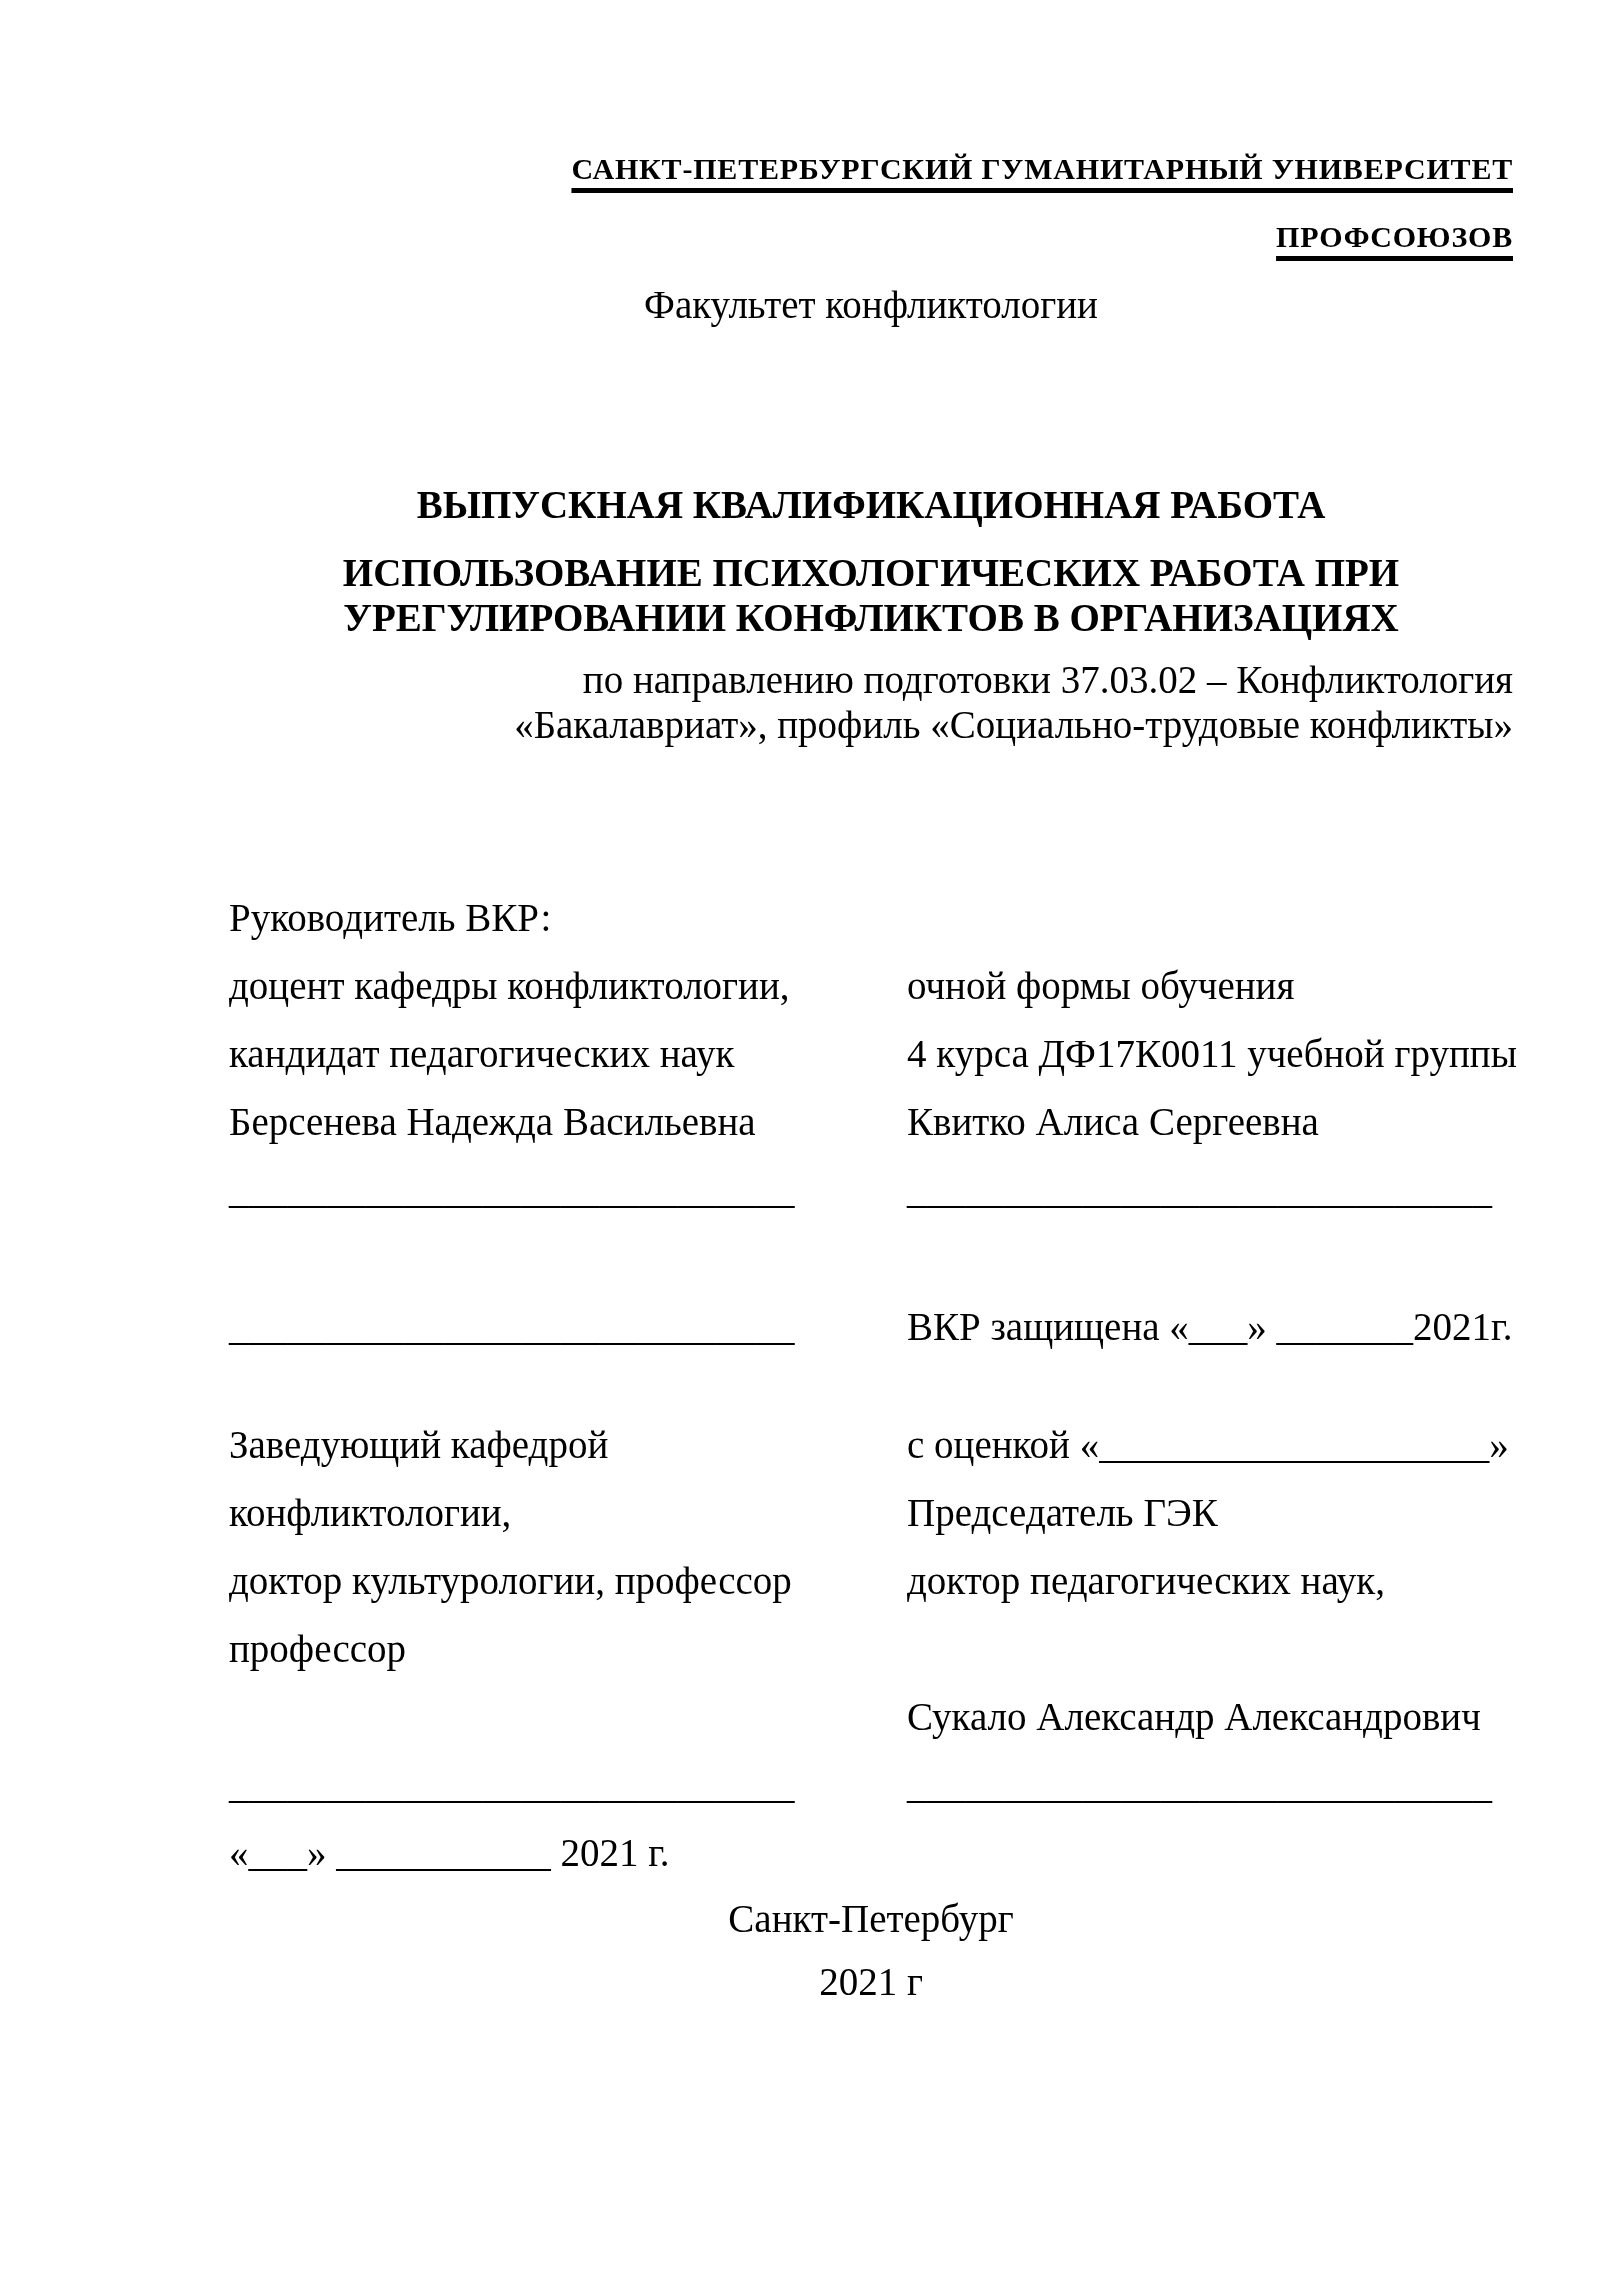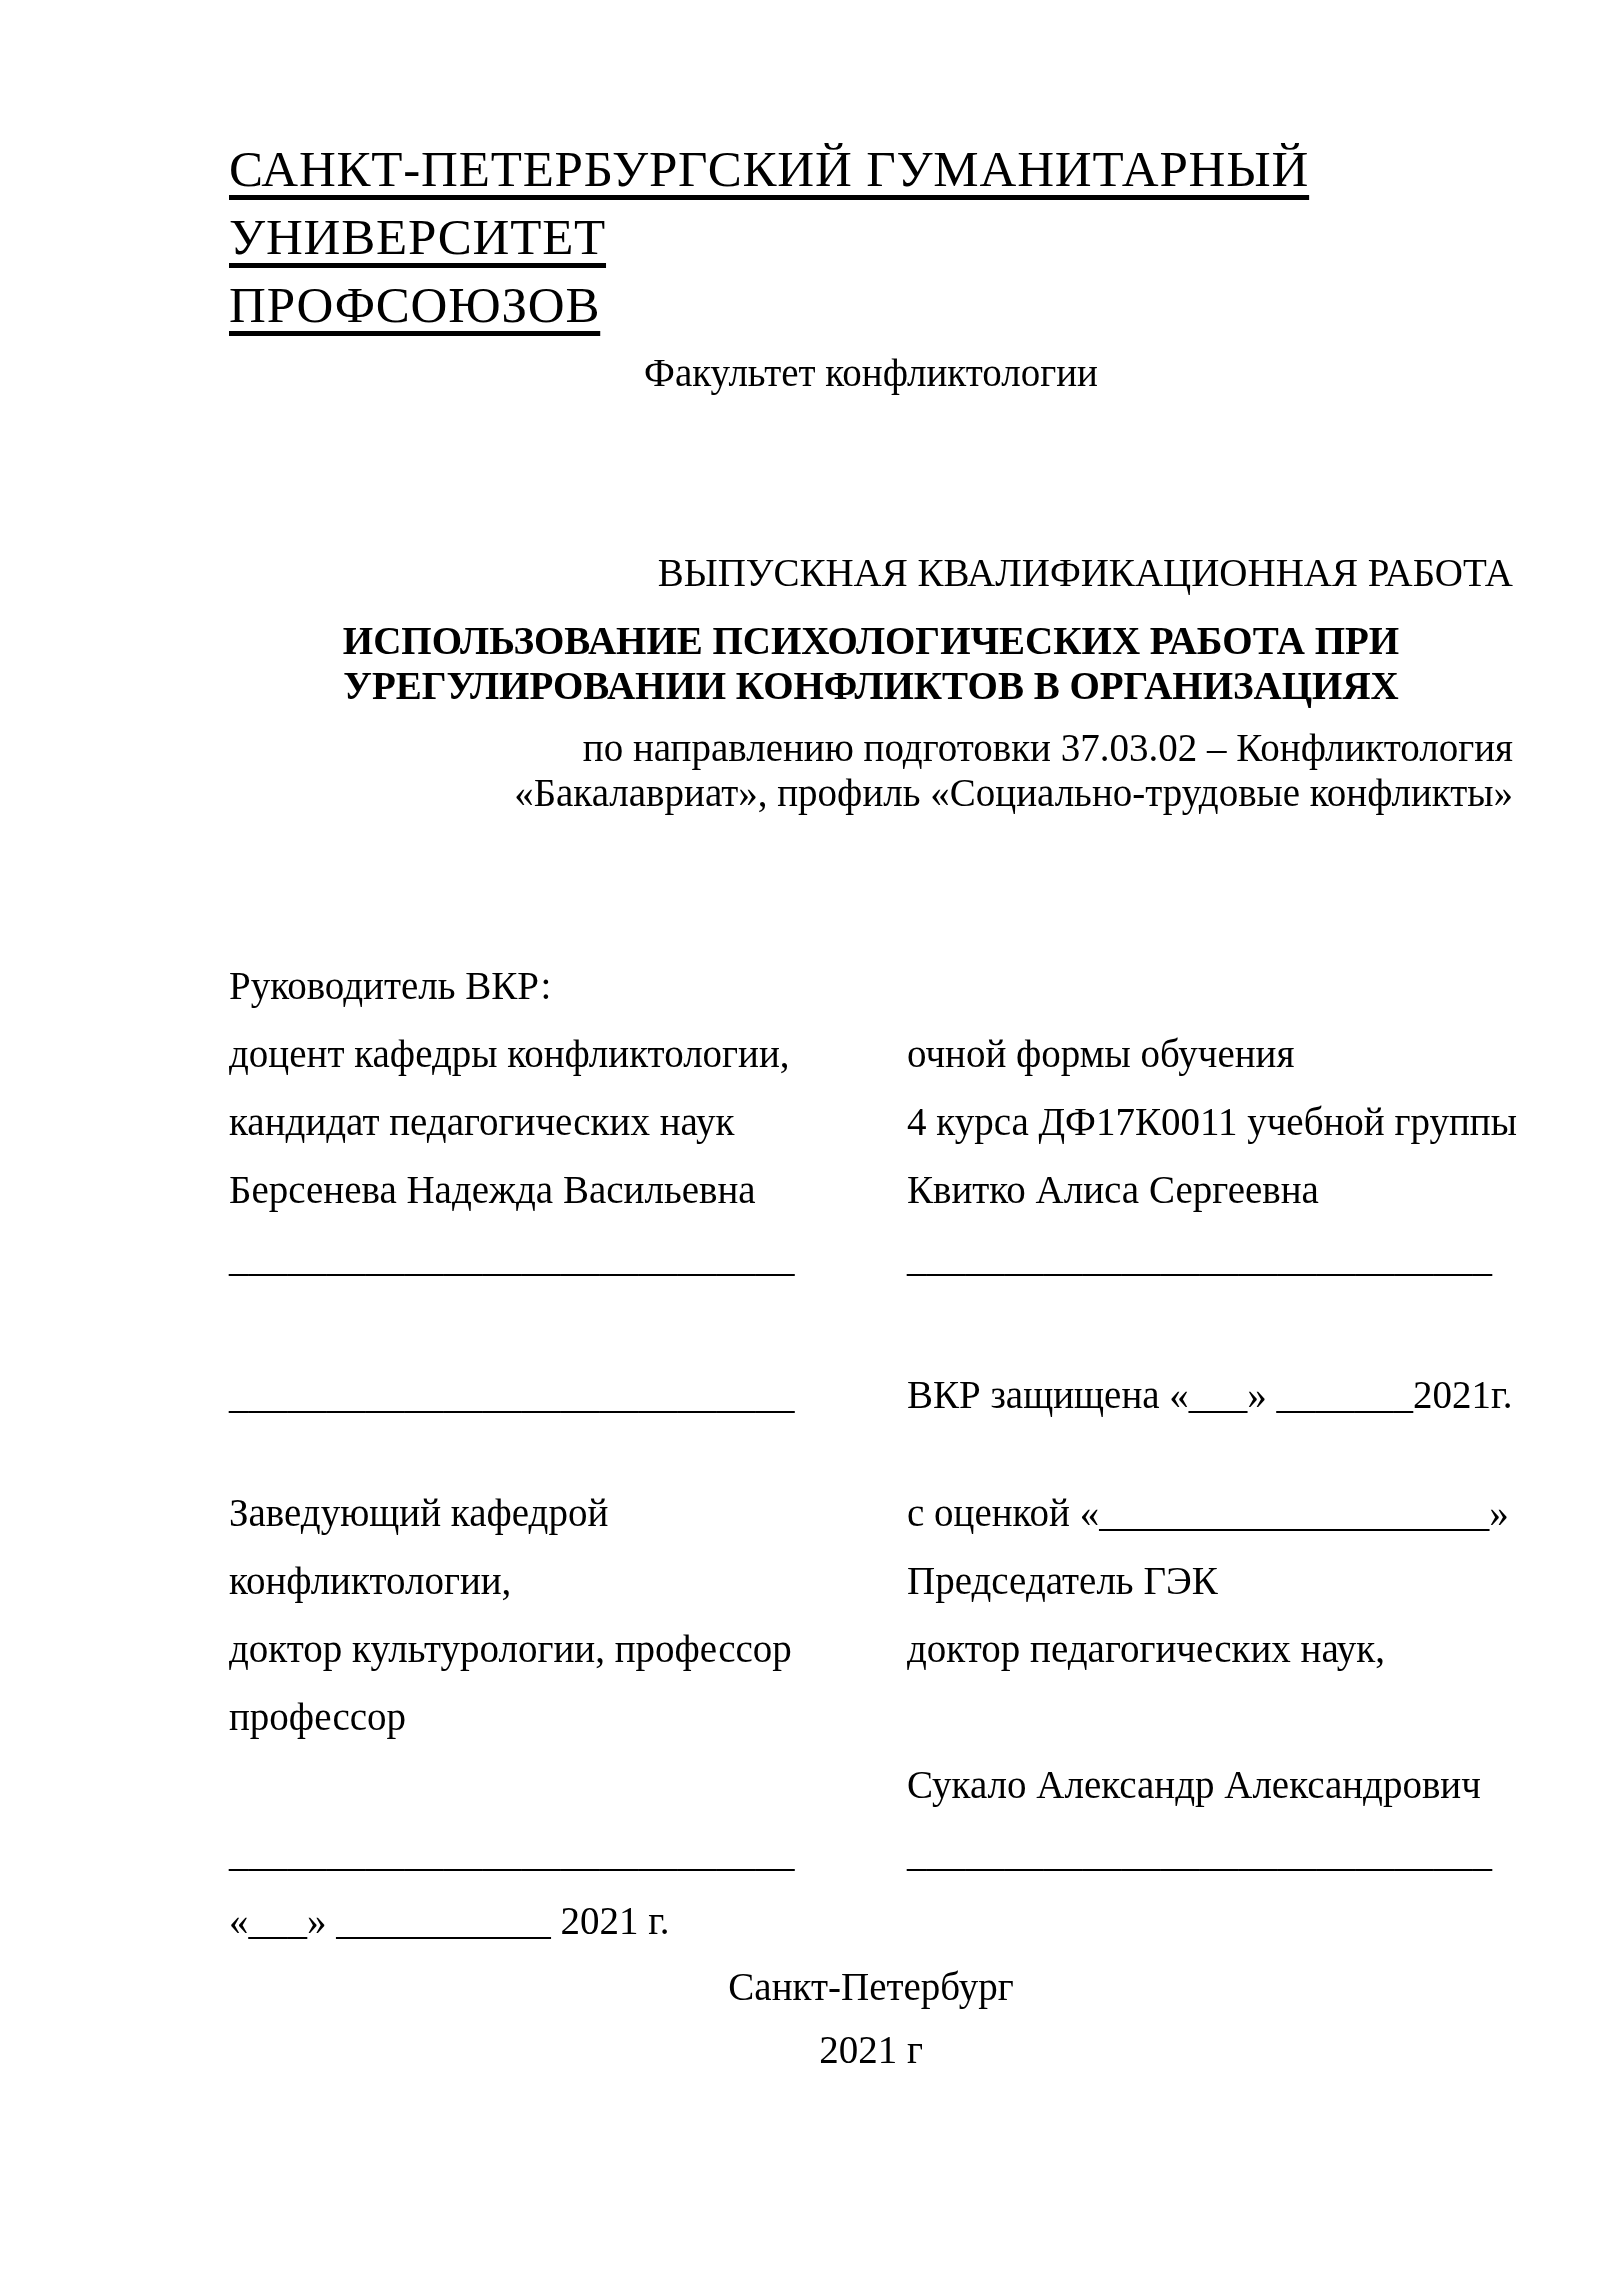--- a/index.html
+++ b/index.html
@@ -15,45 +15,45 @@
     background: #ffffff;
     color: #000000;
     font-family: "Liberation Serif", "DejaVu Serif", serif;
     font-size: 39px;
     box-sizing: border-box;
     padding: 135px 110px 0 229px;
     overflow: hidden;
   }
 
   .univ-line {
-    font-size: 51px;
-    font-weight: normal;
+    font-size: 30px;
+    font-weight: bold;
     line-height: 68px;
-    text-align: left;
+    text-align: right;
     letter-spacing: 0.8px;
   }
   .univ-line .u {
     text-decoration: underline;
     text-decoration-thickness: 4.7px;
     text-underline-offset: 9.4px;
   }
   .faculty-line {
     line-height: 68px;
     text-align: center;
   }
   .department-line {
     line-height: 68px;
     text-align: right;
   }
 
   .work-type {
     margin-top: 132px;
-    font-weight: normal;
+    font-weight: bold;
     line-height: 68px;
-    text-align: right;
+    text-align: center;
   }
   .thesis-title {
     margin-top: 11px;
     font-weight: bold;
     line-height: 45px;
     text-align: center;
   }
   .program {
     margin-top: 17px;
     line-height: 45px;

